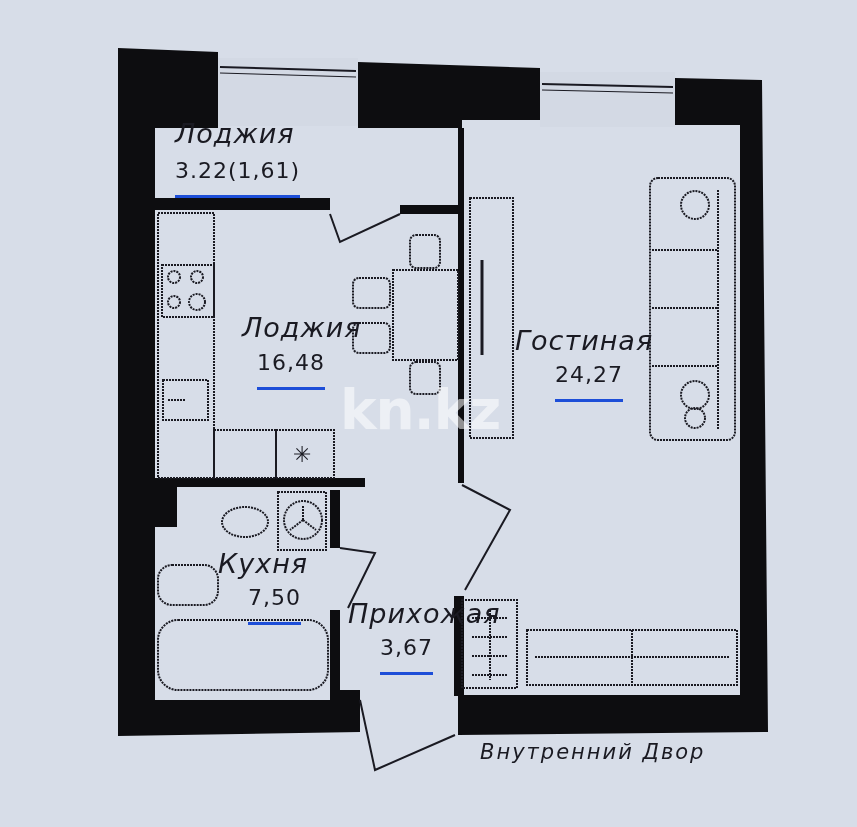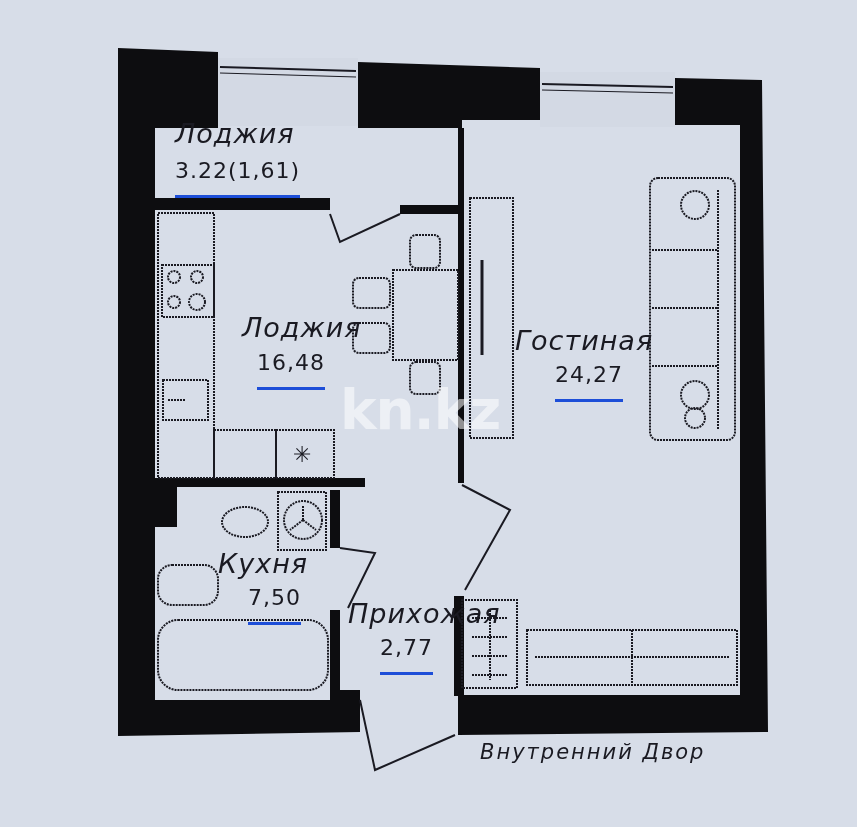--- a/index.html
+++ b/index.html
@@ -118,16 +118,16 @@
 <div class="label" style="left:242px;top:312px;">Лоджия</div>
 <div class="area" style="left:257px;top:350px;">16,48</div>
 
 <div class="label" style="left:515px;top:325px;">Гостиная</div>
 <div class="area" style="left:555px;top:362px;">24,27</div>
 
 <div class="label" style="left:218px;top:548px;">Кухня</div>
 <div class="area" style="left:248px;top:585px;">7,50</div>
 
 <div class="label" style="left:348px;top:598px;">Прихожая</div>
-<div class="area" style="left:380px;top:635px;">2,77</div>
+<div class="area" style="left:380px;top:635px;">3,67</div>
 
 <div class="caption">Внутренний Двор</div>
 <div class="watermark">kn.kz</div>
 
 </body></html>

